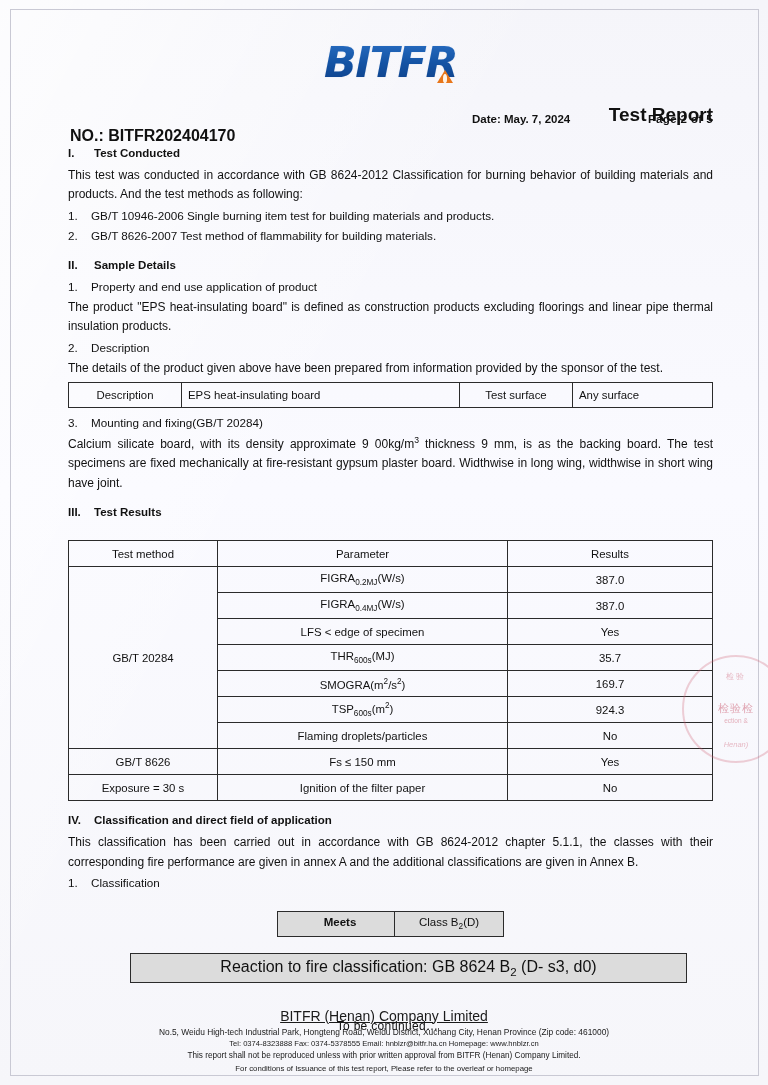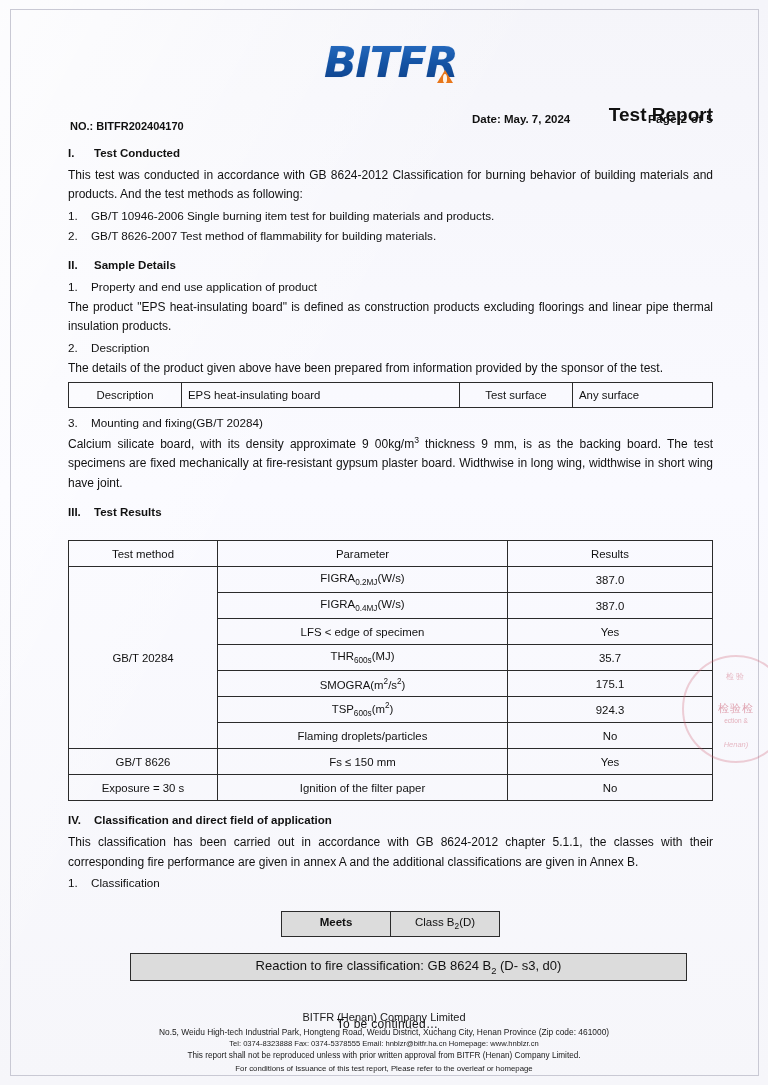--- a/index.html
+++ b/index.html
@@ -78,22 +78,22 @@
   }
 
   .title-row {
     position: relative;
     height: 30px;
     margin-top: 20px;
   }
   .report-no {
     position: absolute;
     left: 2px;
-    top: 16px;
-    font-size: 11px;
+    top: 23px;
+    font-size: 16px;
     font-weight: bold;
   }
   .report-title {
     position: absolute;
     left: 0; right: 0;
     top: 0;
     text-align: right;
     font-size: 19px;
     font-weight: bold;
   }
@@ -168,56 +168,57 @@
   
   .class-box-row {
     display: flex;
     justify-content: center;
     margin: 18px 0 0 0;
   }
   .class-box {
     display: flex;
     border: 1px solid #2b2b2b;
     background: #dcdcdc;
+    padding-left: 8px;
   }
   .class-box .cell {
     font-size: 11.5px;
     padding: 3px 0;
     text-align: center;
     line-height: 1.3;
   }
   .class-box .cell.meets { width: 108px; font-weight: bold; border-right: 1px solid #2b2b2b; }
   .class-box .cell.klass { width: 108px; }
 
   .reaction-bar {
     margin: 16px 26px 0 62px;
     border: 1px solid #2b2b2b;
     background: #dcdcdc;
     text-align: center;
-    font-size: 13px;
+    font-size: 16px;
     padding: 4px 0;
   }
 
   .continued {
     text-align: center;
     font-size: 12px;
     margin-top: 36px;
     padding-right: 6px;
     letter-spacing: .3px;
   }
 
   
   .footer {
     position: absolute;
     left: 0; right: 0;
     bottom: 10px;
     text-align: center;
     color: #1a1a1a;
   }
-  .footer .f1 { font-size: 11px; line-height: 1.45; }
+  .footer .f1 { font-size: 14px; line-height: 1.45; text-decoration: underline; }
   .footer .f2 { font-size: 8.4px; line-height: 1.5; }
   .footer .f3 { font-size: 7.6px; line-height: 1.55; }
   .footer .f4 { font-size: 8.2px; line-height: 1.55; }
   .footer .f5 { font-size: 7.8px; line-height: 1.55; }
 
   
   .stamp {
     position: absolute;
     right: -22px;
     top: 655px;
@@ -355,21 +356,21 @@
       <tr>
         <td>LFS &lt; edge of specimen</td>
         <td>Yes</td>
       </tr>
       <tr>
         <td><span>THR</span><sub>600s</sub><span>(MJ)</span></td>
         <td>35.7</td>
       </tr>
       <tr>
         <td><span>SMOGRA(m</span><sup>2</sup><span>/s</span><sup>2</sup><span>)</span></td>
-        <td>175.1</td>
+        <td>169.7</td>
       </tr>
       <tr>
         <td><span>TSP</span><sub>600s</sub><span>(m</span><sup>2</sup><span>)</span></td>
         <td>924.3</td>
       </tr>
       <tr>
         <td>Flaming droplets/particles</td>
         <td>No</td>
       </tr>
       <tr>

